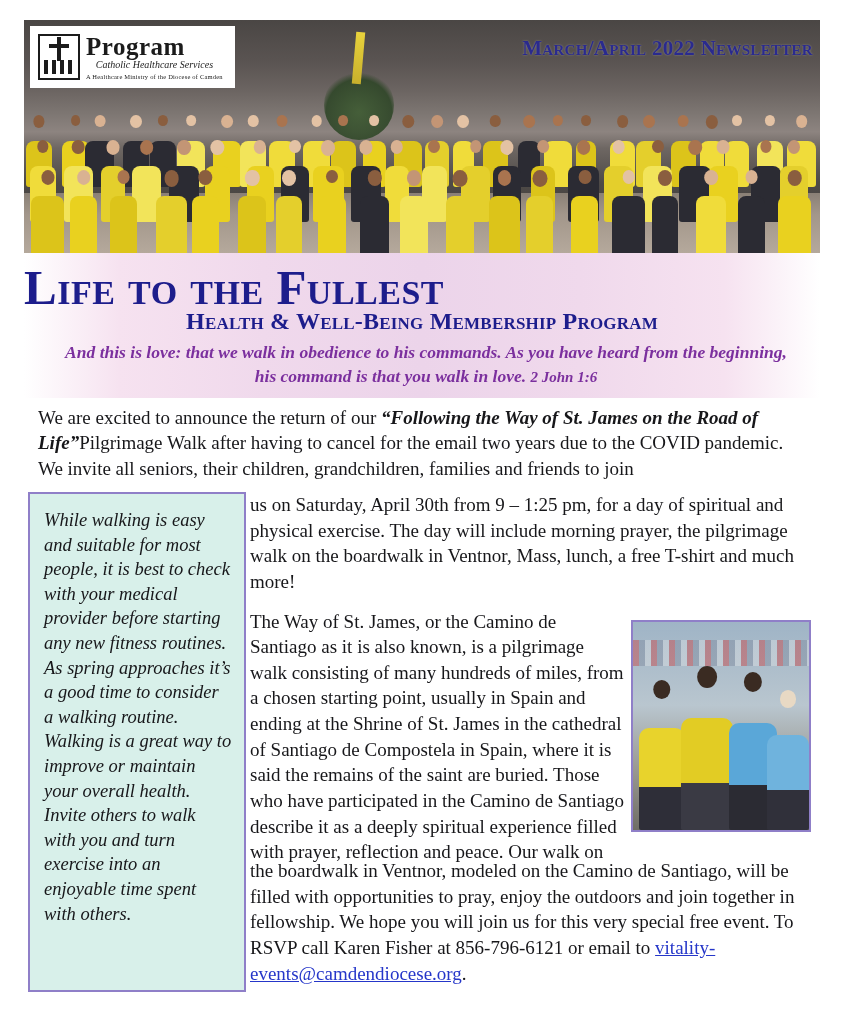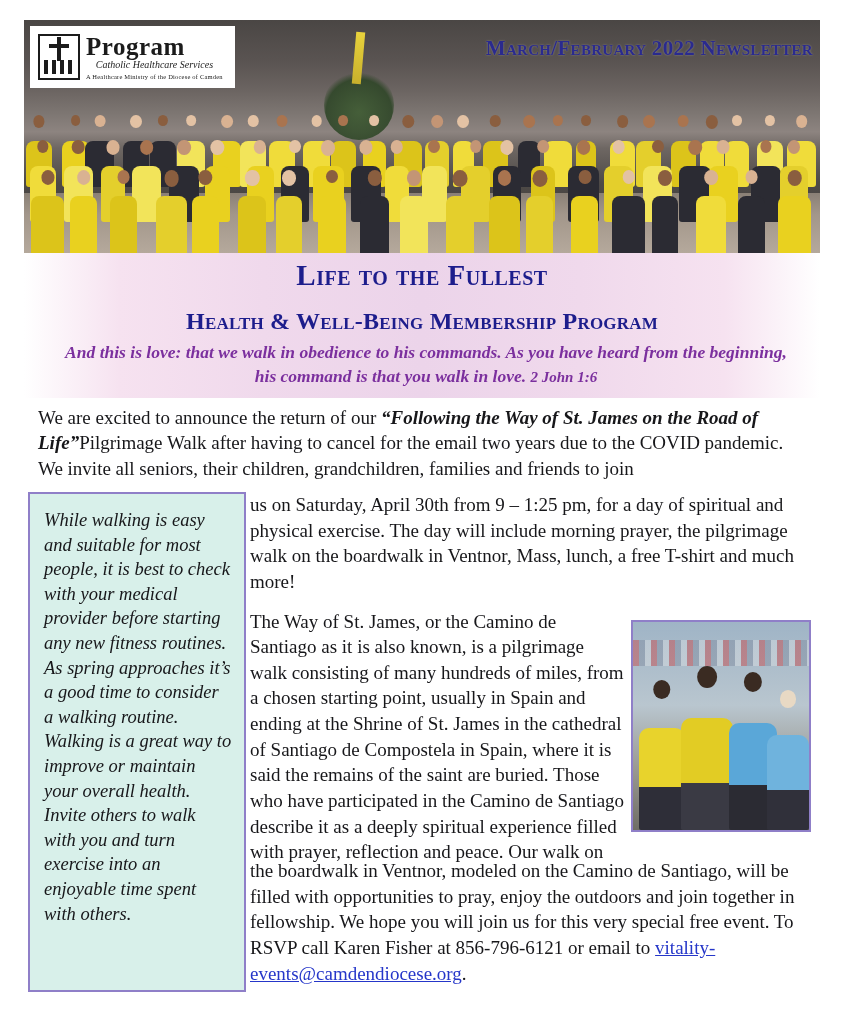--- a/index.html
+++ b/index.html
@@ -205,23 +205,23 @@
     left: 24px;
     top: 253px;
     width: 796px;
     height: 145px;
     background: linear-gradient(90deg, #ffffff 0%, #f6e2f0 12%, #f0d9ec 30%, #ecd4ea 50%, #f0d9ec 70%, #f6e2f0 88%, #ffffff 100%);
   }
   .doc-title {
     position: absolute;
     top: 6px;
     left: 0; right: 0;
-    text-align: center;
-    font-family: "Liberation Serif", serif;
-    font-size: 29px;
+    text-align: left;
+    font-family: "Liberation Serif", serif;
+    font-size: 49px;
     font-weight: bold;
     font-variant: small-caps;
     color: #1d1d8c;
     letter-spacing: .5px;
   }
   .doc-subtitle {
     position: absolute;
     top: 55px;
     left: 0; right: 0;
     text-align: center;
@@ -633,21 +633,21 @@
       <div class="cross-h"></div>
       <div class="bars"></div>
     </div>
     <div class="logo-text">
       <div class="logo-vitality">Program</div>
       <div class="logo-sub1">Catholic Healthcare Services</div>
       <div class="logo-sub2">A Healthcare Ministry of the Diocese of Camden</div>
     </div>
   </div>
 
-  <div class="newsletter-date">March/February 2022 Newsletter</div>
+  <div class="newsletter-date">March/April 2022 Newsletter</div>
 
   <div class="title-band">
     <div class="doc-title">Life to the Fullest</div>
     <div class="doc-subtitle">Health &amp; Well-Being Membership Program</div>
     <div class="scripture">
       <span>And this is love: that we walk in obedience to his commands.  As you have heard from the beginning, his command is that you walk in love.</span>
       <span class="ref">2 John 1:6</span>
     </div>
   </div>
 

